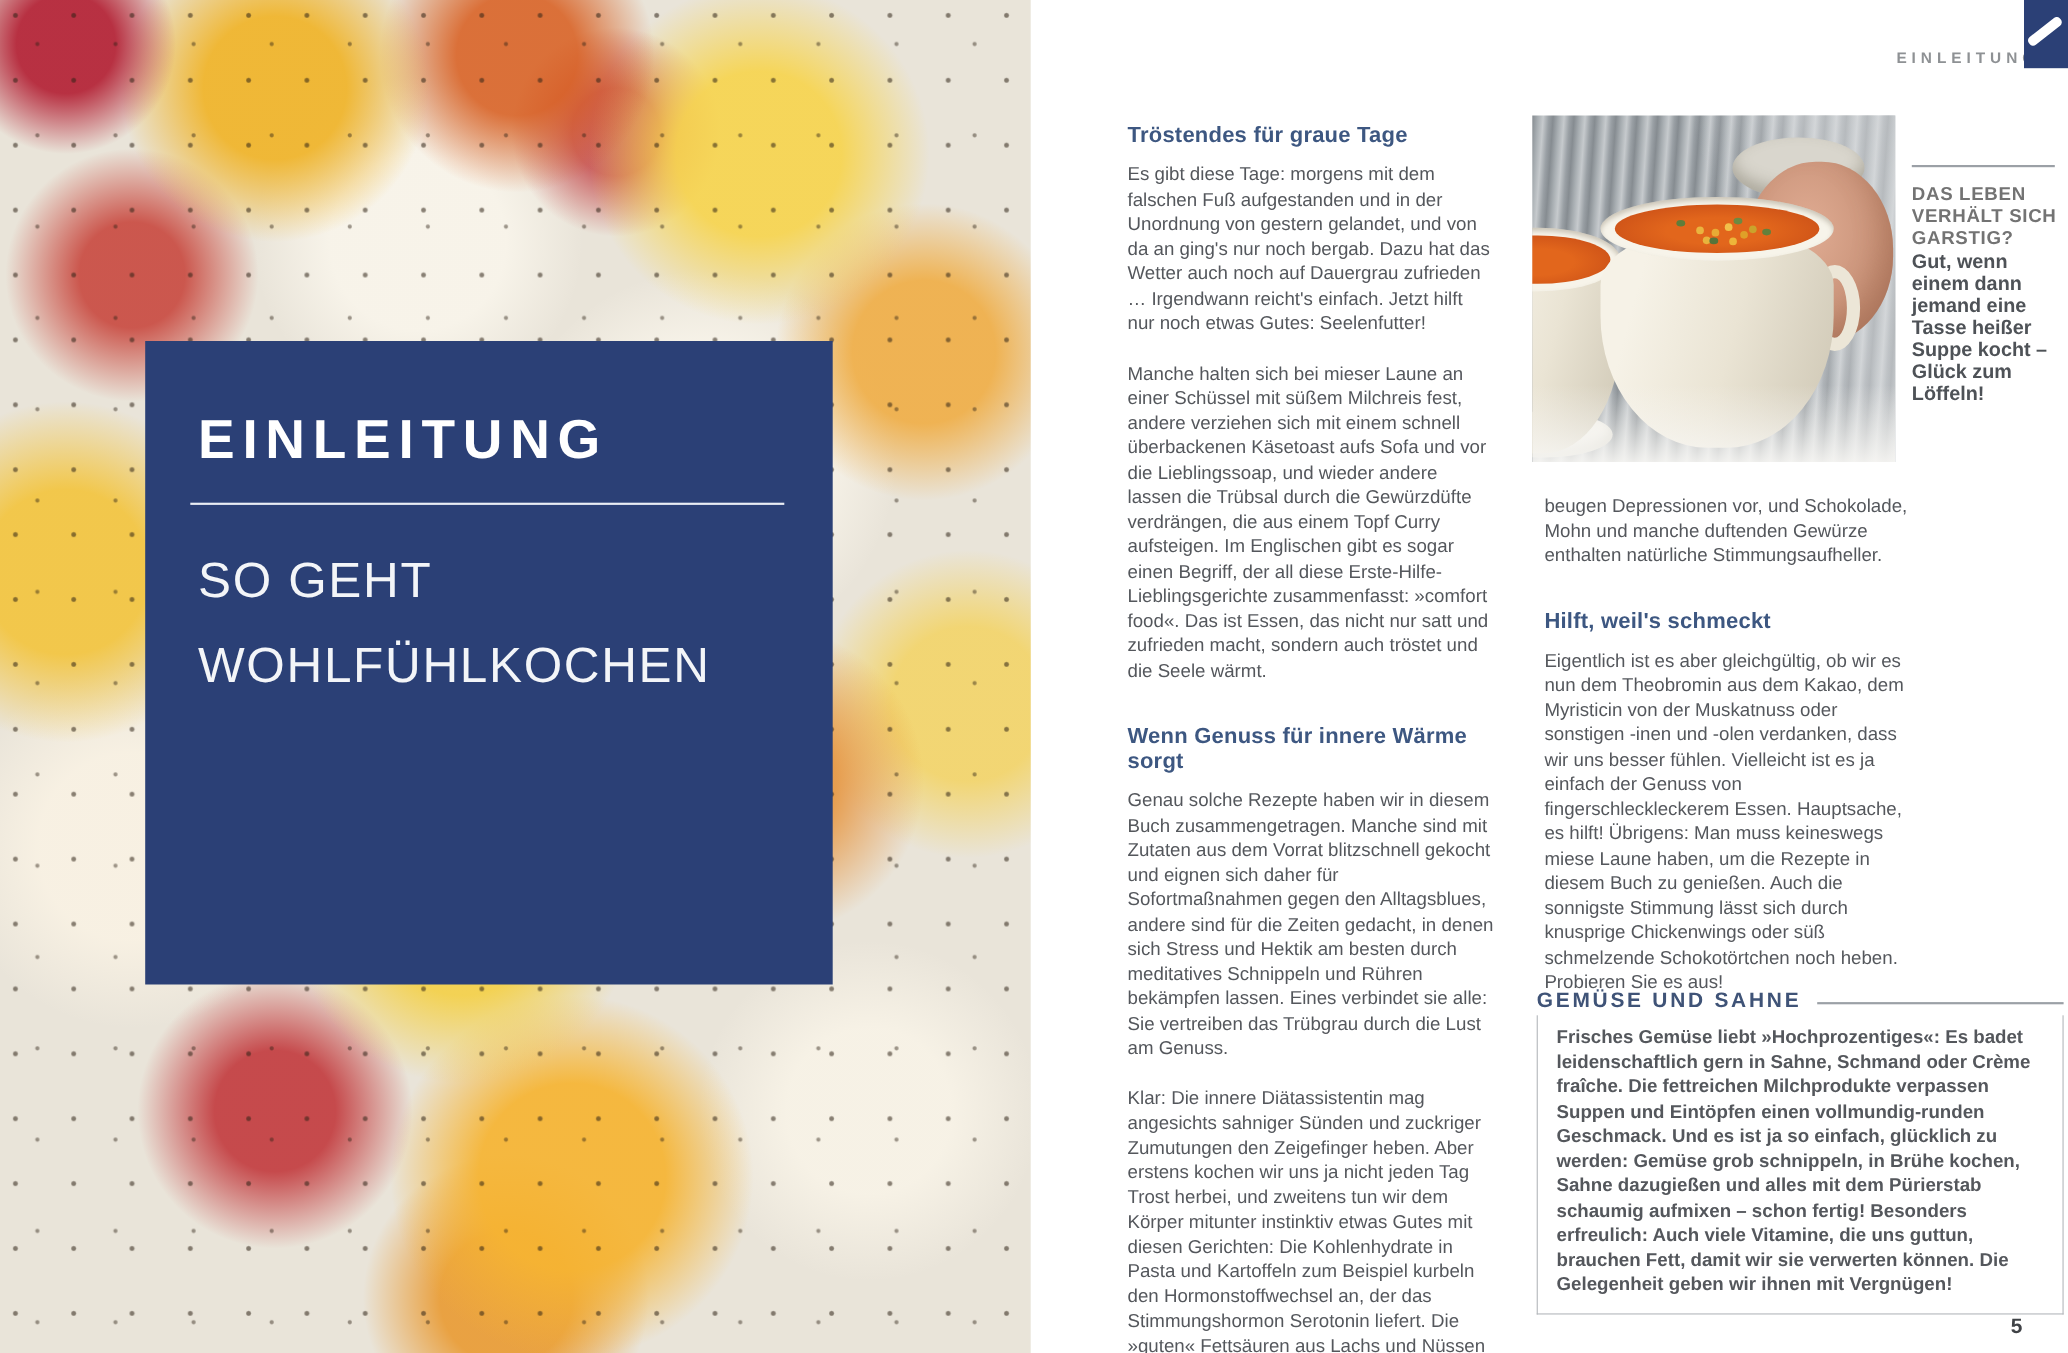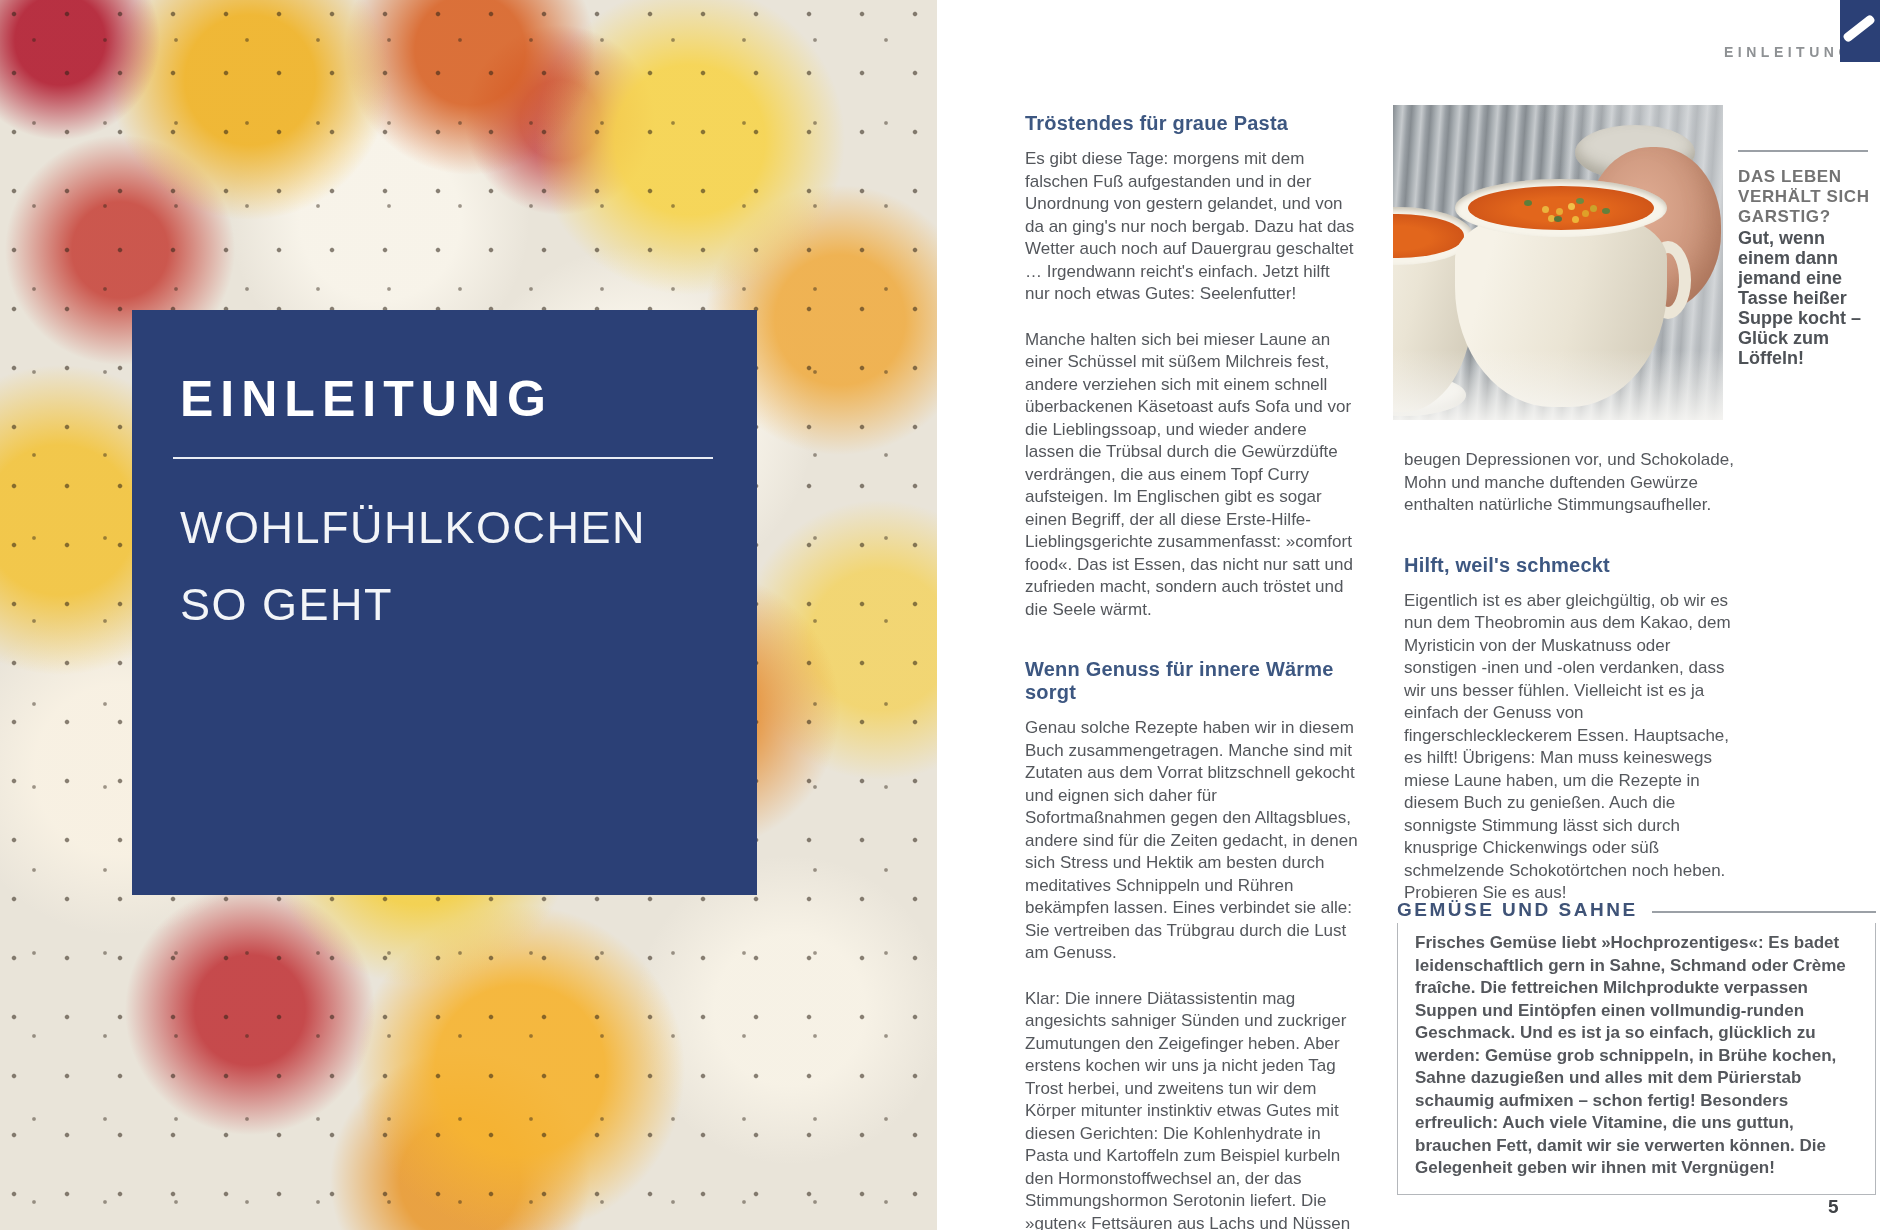--- a/index.html
+++ b/index.html
@@ -160,22 +160,22 @@
 </head>
 <body>
 
 <div class="page">
 
   <div class="food-photo">
     <div class="blue-box">
       <div class="cover-title">EINLEITUNG</div>
       <div class="cover-divider"></div>
       <div class="cover-subtitle">
+        <div>SO GEHT</div>
         <div>WOHLFÜHLKOCHEN</div>
-        <div>SO GEHT</div>
       </div>
     </div>
   </div>
 
   <div class="kicker">EINLEITUNG</div>
   <div class="corner-logo">
     <div class="slash"></div>
   </div>
 
   <div class="soup-photo">
@@ -199,22 +199,22 @@
     <div class="light-bottom"></div>
   </div>
 
   <div class="sidebar">
     <div class="sidebar-rule"></div>
     <div class="sidebar-heading">DAS LEBEN VERHÄLT SICH GARSTIG?</div>
     <div class="sidebar-body">Gut, wenn einem dann jemand eine Tasse heißer Suppe kocht – Glück zum Löffeln!</div>
   </div>
 
   <div class="col col1">
-    <h3 class="section-heading">Tröstendes für graue Pasta</h3>
-    <p class="body-p">Es gibt diese Tage: morgens mit dem falschen Fuß aufgestanden und in der Unordnung von gestern gelandet, und von da an ging's nur noch bergab. Dazu hat das Wetter auch noch auf Dauergrau geschaltet … Irgendwann reicht's einfach. Jetzt hilft nur noch etwas Gutes: Seelenfutter!</p>
+    <h3 class="section-heading">Tröstendes für graue Tage</h3>
+    <p class="body-p">Es gibt diese Tage: morgens mit dem falschen Fuß aufgestanden und in der Unordnung von gestern gelandet, und von da an ging's nur noch bergab. Dazu hat das Wetter auch noch auf Dauergrau zufrieden … Irgendwann reicht's einfach. Jetzt hilft nur noch etwas Gutes: Seelenfutter!</p>
     <p class="body-p">Manche halten sich bei mieser Laune an einer Schüssel mit süßem Milchreis fest, andere verziehen sich mit einem schnell überbackenen Käsetoast aufs Sofa und vor die Lieblingssoap, und wieder andere lassen die Trübsal durch die Gewürzdüfte verdrängen, die aus einem Topf Curry aufsteigen. Im Englischen gibt es sogar einen Begriff, der all diese Erste-Hilfe-Lieblingsgerichte zusammenfasst: »comfort food«. Das ist Essen, das nicht nur satt und zufrieden macht, sondern auch tröstet und die Seele wärmt.</p>
     <h3 class="section-heading mt">Wenn Genuss für innere Wärme sorgt</h3>
     <p class="body-p">Genau solche Rezepte haben wir in diesem Buch zusammengetragen. Manche sind mit Zutaten aus dem Vorrat blitzschnell gekocht und eignen sich daher für Sofortmaßnahmen gegen den Alltagsblues, andere sind für die Zeiten gedacht, in denen sich Stress und Hektik am besten durch meditatives Schnippeln und Rühren bekämpfen lassen. Eines verbindet sie alle: Sie vertreiben das Trübgrau durch die Lust am Genuss.</p>
     <p class="body-p">Klar: Die innere Diätassistentin mag angesichts sahniger Sünden und zuckriger Zumutungen den Zeigefinger heben. Aber erstens kochen wir uns ja nicht jeden Tag Trost herbei, und zweitens tun wir dem Körper mitunter instinktiv etwas Gutes mit diesen Gerichten: Die Kohlenhydrate in Pasta und Kartoffeln zum Beispiel kurbeln den Hormonstoffwechsel an, der das Stimmungshormon Serotonin liefert. Die »guten« Fettsäuren aus Lachs und Nüssen</p>
   </div>
 
   <div class="col col2">
     <p class="body-p">beugen Depressionen vor, und Schokolade, Mohn und manche duftenden Gewürze enthalten natürliche Stimmungsaufheller.</p>
     <h3 class="section-heading mt">Hilft, weil's schmeckt</h3>
     <p class="body-p">Eigentlich ist es aber gleichgültig, ob wir es nun dem Theobromin aus dem Kakao, dem Myristicin von der Muskatnuss oder sonstigen -inen und -olen verdanken, dass wir uns besser fühlen. Vielleicht ist es ja einfach der Genuss von fingerschleckleckerem Essen. Hauptsache, es hilft! Übrigens: Man muss keineswegs miese Laune haben, um die Rezepte in diesem Buch zu genießen. Auch die sonnigste Stimmung lässt sich durch knusprige Chickenwings oder süß schmelzende Schokotörtchen noch heben. Probieren Sie es aus!</p>

